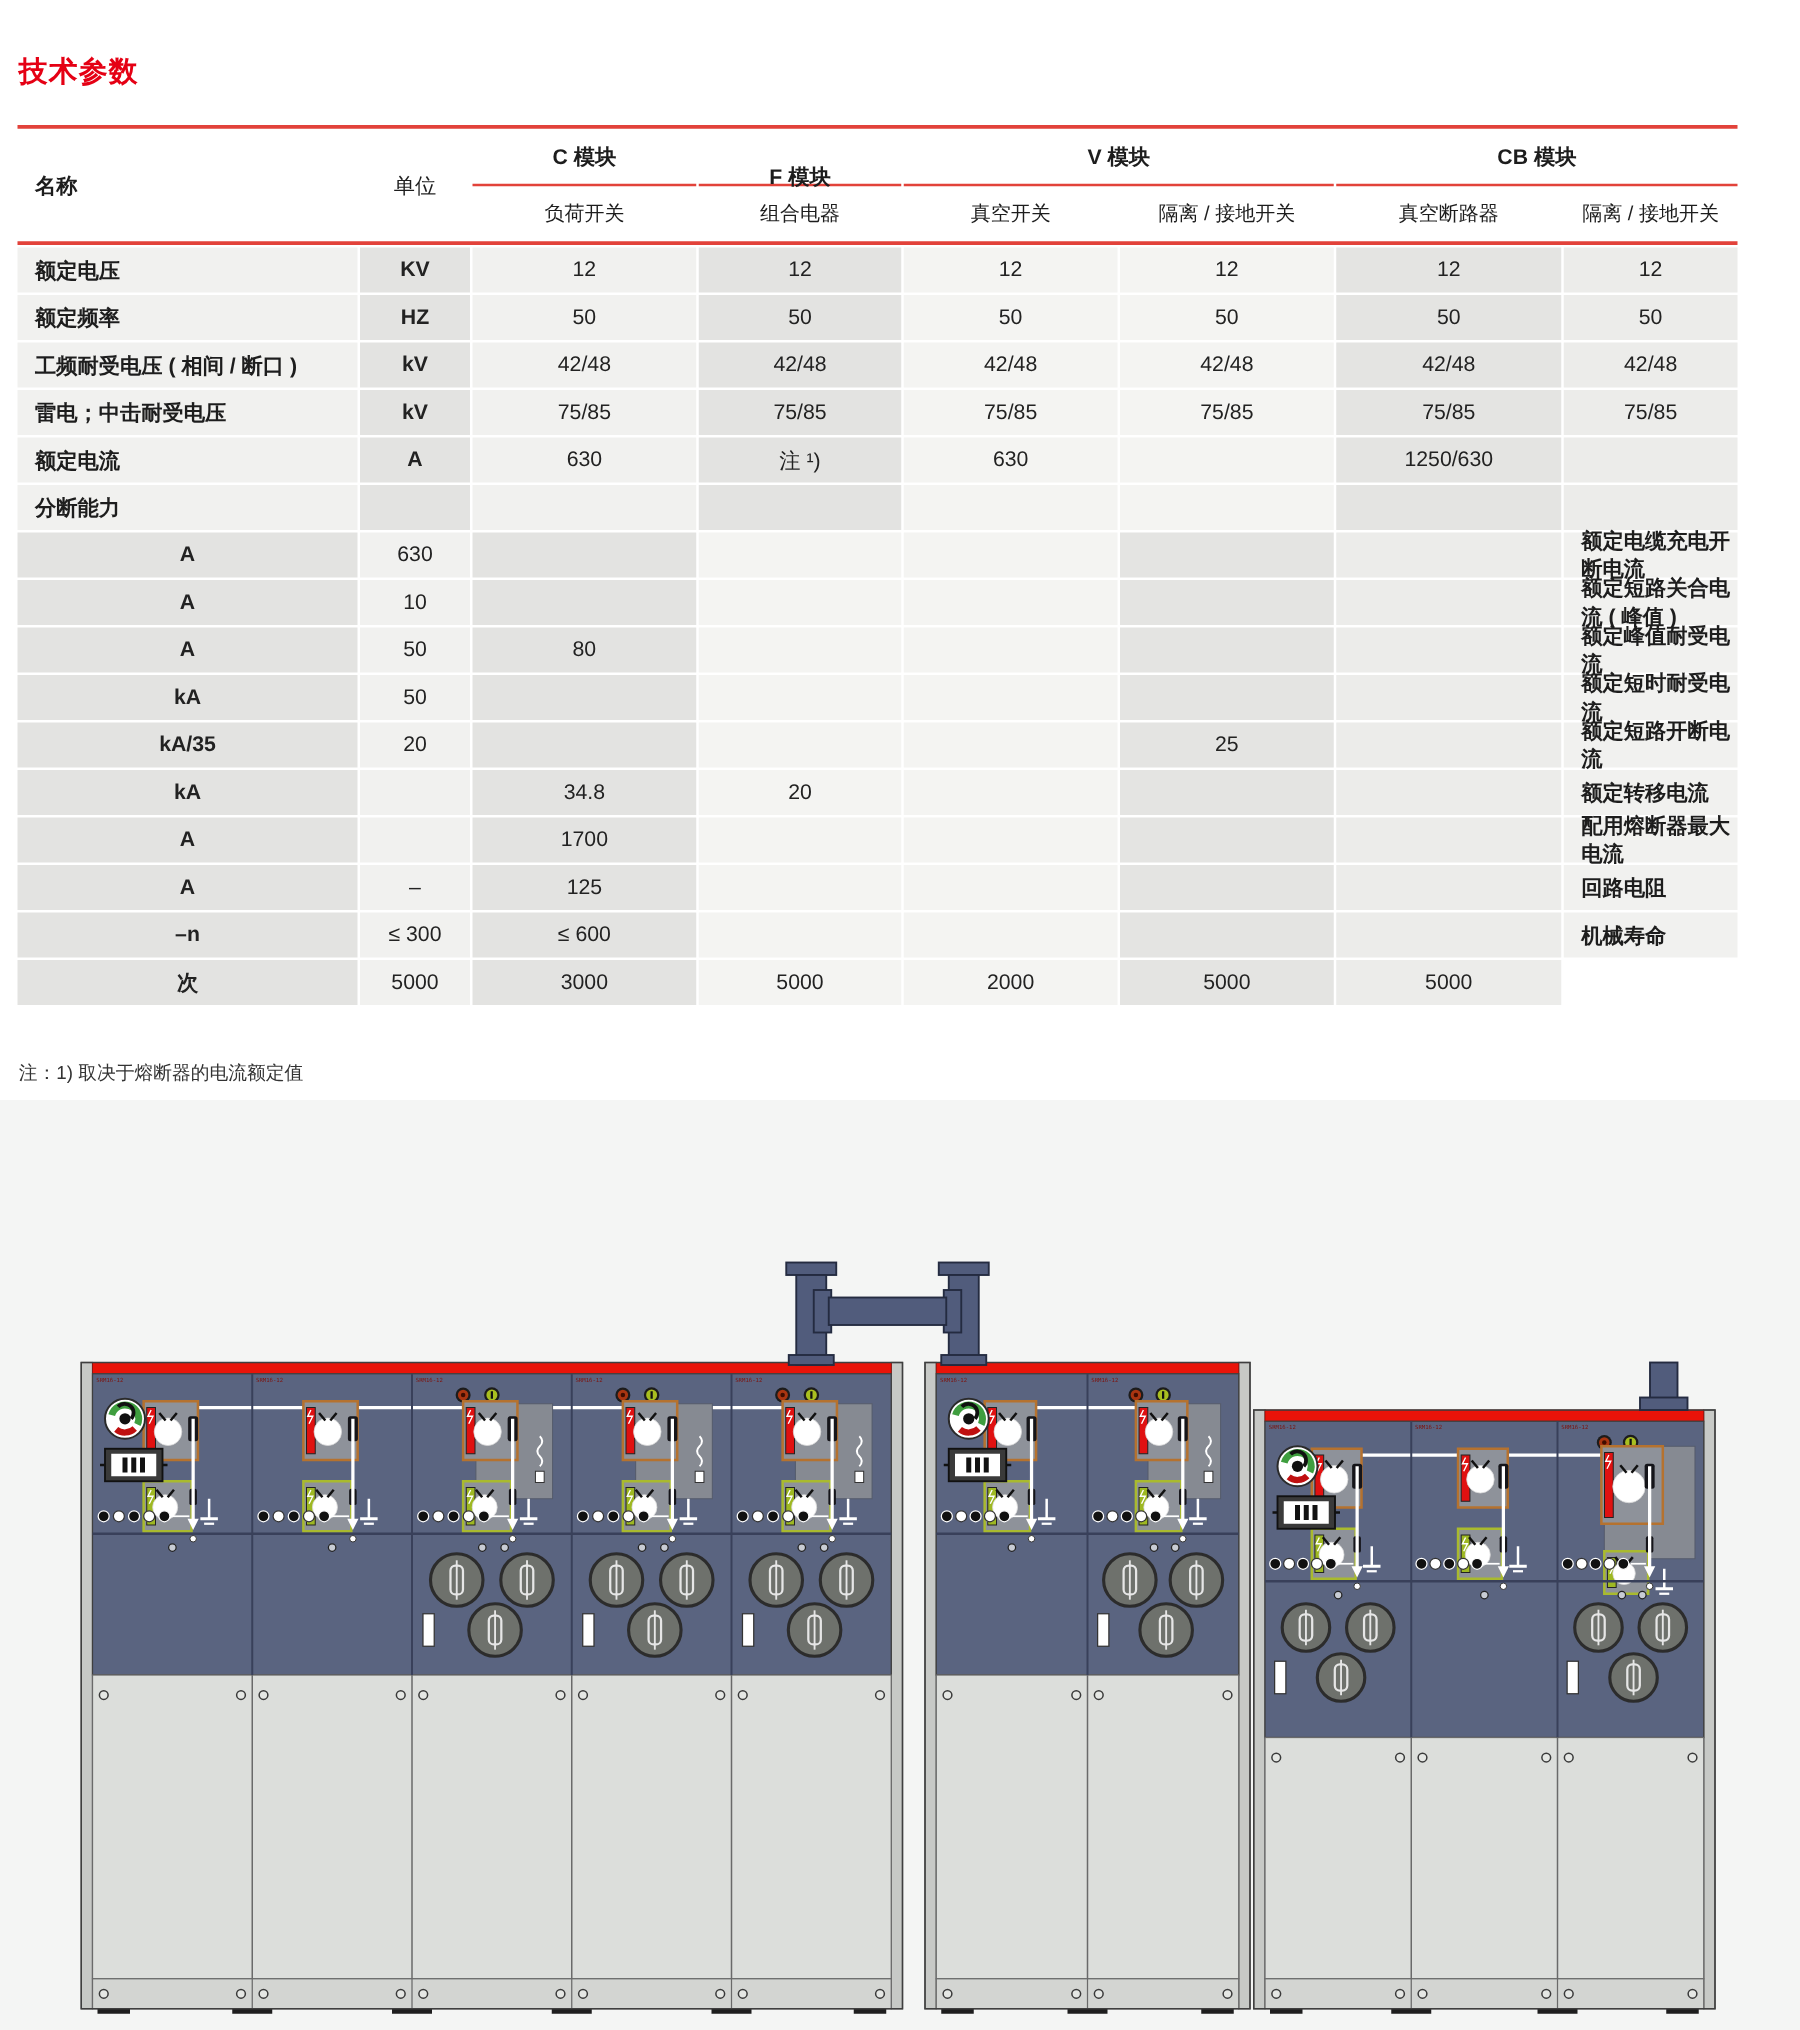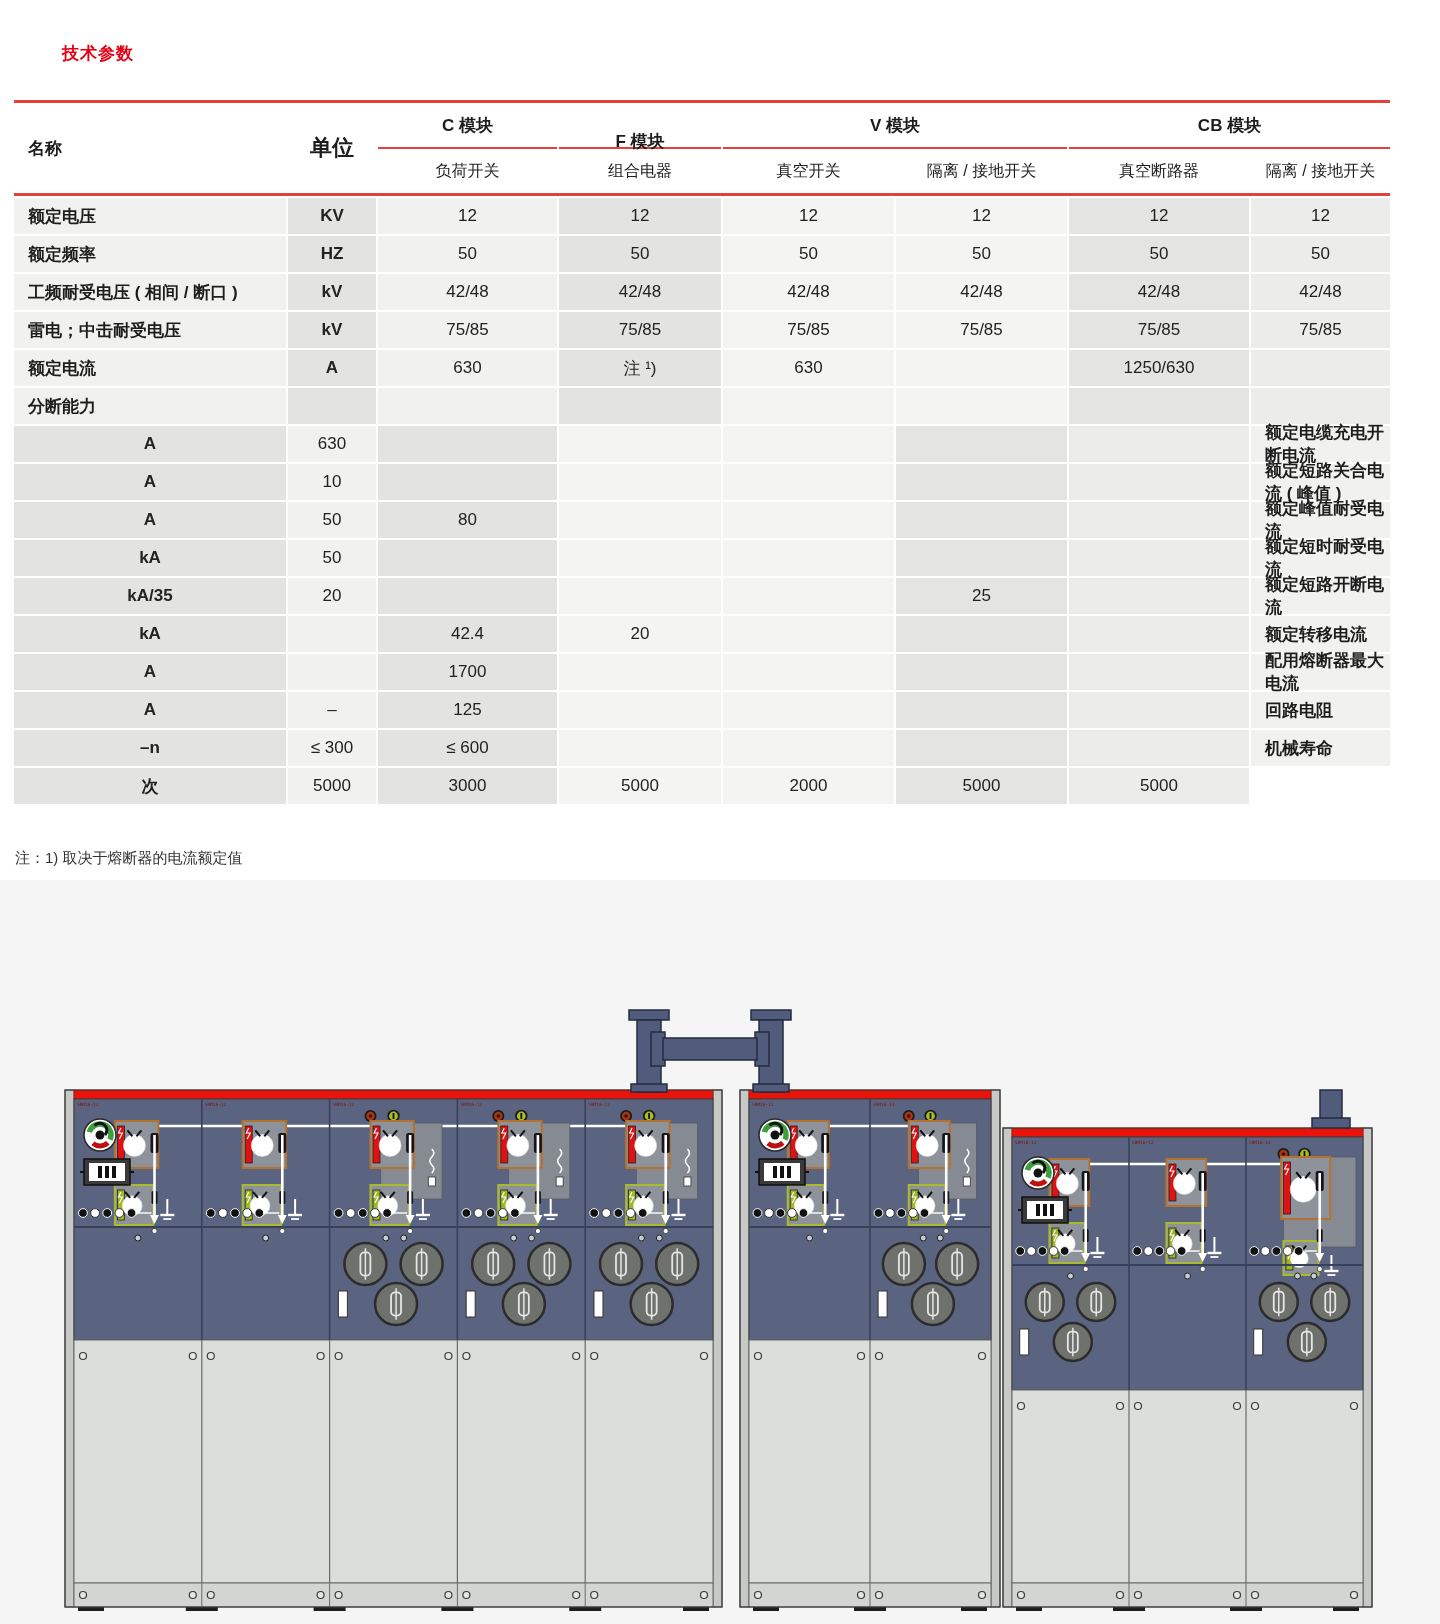--- a/index.html
+++ b/index.html
@@ -1,22 +1,22 @@
 <!DOCTYPE html>
 <html><head>
 <meta charset="utf-8">
 <style>
   html,body{margin:0;padding:0;background:#ffffff;}
   body{width:1440px;height:1624px;position:relative;font-family:"Liberation Sans",sans-serif;-webkit-font-smoothing:antialiased;}
-  .page-title{position:absolute;left:15px;top:42px;font-size:17px;font-weight:bold;color:#e50014;letter-spacing:1px;margin-left:47px;}
+  .page-title{position:absolute;left:15px;top:42px;font-size:23px;font-weight:bold;color:#e50014;letter-spacing:1px;}
   
   .spec-table{position:absolute;left:14px;top:100px;width:1376px;background:#ffffff;border-top:3px solid #e2423a;}
   .thead{display:grid;grid-template-columns:272px 88px 179px 162px 171px 171px 180px 139px;column-gap:2px;grid-template-rows:46px 44px;border-bottom:3px solid #e2423a;}
   .thead .hname{grid-row:1/3;grid-column:1;display:flex;align-items:center;padding-left:14px;font-size:17px;font-weight:bold;color:#1d1d1d;}
-  .thead .hunit{grid-row:1/3;grid-column:2;display:flex;align-items:center;justify-content:center;font-size:22px;font-weight:bold;color:#1d1d1d;}
+  .thead .hunit{grid-row:1/3;grid-column:2;display:flex;align-items:center;justify-content:center;font-size:17px;font-weight:normal;color:#1d1d1d;}
   .thead .hmod{grid-row:1;display:flex;align-items:center;justify-content:center;font-size:17px;font-weight:bold;color:#1d1d1d;border-bottom:2px solid #e2423a;}
   .hmod.m-c{grid-column:3;} .hmod.m-f{grid-column:4;margin-top:32px;} .hmod.m-v{grid-column:5/7;} .hmod.m-cb{grid-column:7/9;}
   .thead .hsub{grid-row:2;display:flex;align-items:center;justify-content:center;font-size:16px;font-weight:normal;color:#1d1d1d;}
   .tbody{display:grid;grid-template-columns:272px 88px 179px 162px 171px 171px 180px 139px;column-gap:2px;row-gap:2px;padding-top:2px;}
   .cell{height:36px;display:flex;align-items:center;justify-content:center;font-size:17px;color:#222;}
   .cell.lbl{justify-content:flex-start;padding-left:14px;font-weight:bold;color:#1d1d1d;}
   .cell.unit{font-weight:bold;}
   .c0{background:#f1f1ef;} .c1{background:#e3e3e1;} .c2{background:#f1f1ef;} .c3{background:#e3e3e1;}
   .c4{background:#f4f4f2;} .c5{background:#f4f4f2;} .c6{background:#e4e4e2;} .c7{background:#ececea;}
   .footnote{position:absolute;left:15px;top:849px;font-size:15px;color:#333333;}
@@ -127,21 +127,21 @@
       <div class="cell unit c1">kA/35</div>
       <div class="cell c2">20</div>
       <div class="cell c3"></div>
       <div class="cell c4"></div>
       <div class="cell c5"></div>
       <div class="cell c6">25</div>
       <div class="cell c7"></div>
       <div class="cell lbl c0">额定短路开断电流</div>
       <div class="cell unit c1">kA</div>
       <div class="cell c2"></div>
-      <div class="cell c3">42.4</div>
+      <div class="cell c3">34.8</div>
       <div class="cell c4">20</div>
       <div class="cell c5"></div>
       <div class="cell c6"></div>
       <div class="cell c7"></div>
       <div class="cell lbl c0">额定转移电流</div>
       <div class="cell unit c1">A</div>
       <div class="cell c2"></div>
       <div class="cell c3">1700</div>
       <div class="cell c4"></div>
       <div class="cell c5"></div>

